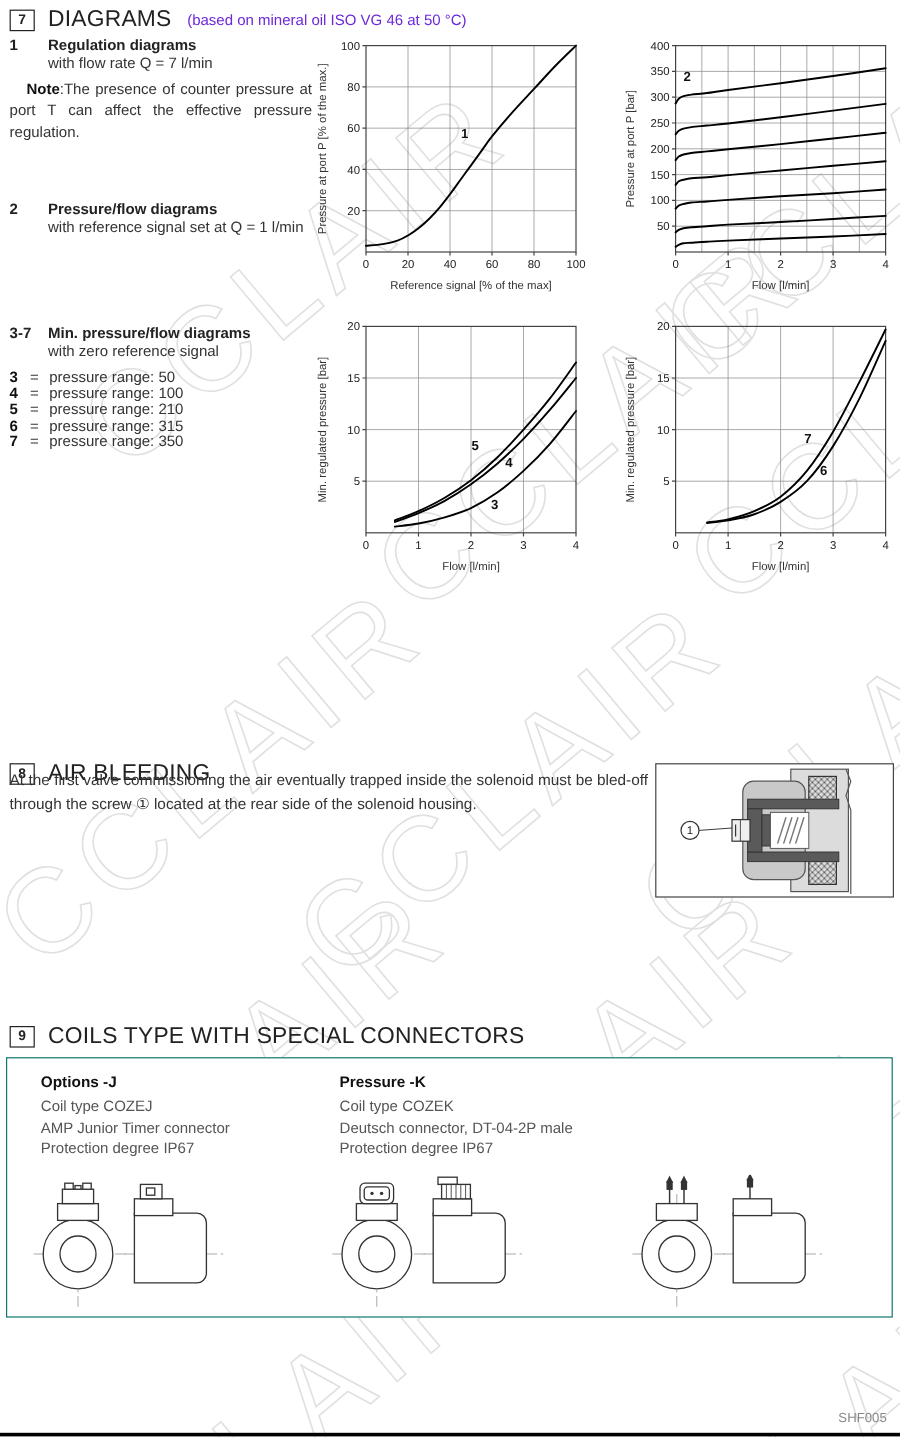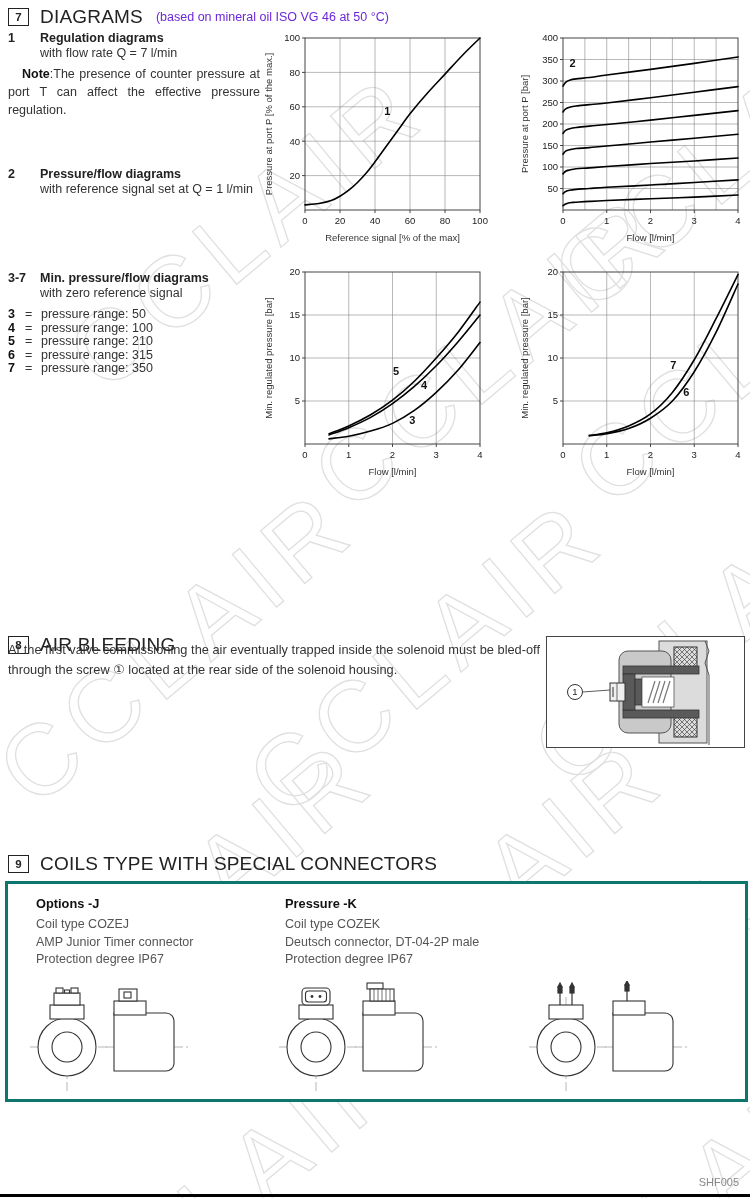--- a/index.html
+++ b/index.html
@@ -32,21 +32,21 @@
   .ranges{font-size:12.5px;color:#333;}
   .ranges .row{display:grid;grid-template-columns:17px 16px auto;line-height:13.5px;}
   .ranges .rn{font-weight:bold;color:#111;}
   
   .chart{width:242px;height:228px;}
   .chart svg{display:block;font-family:"Liberation Sans","DejaVu Sans",sans-serif;}
   
   .body-text{font-size:12.8px;color:#333;line-height:1.55;text-align:justify;}
   .figbox{border:1px solid #444;background:#fff;}
   
-  .s9box{border:3px solid #0f766e;background:#fff;}
+  .s9box{border:1px solid #0f766e;background:#fff;}
   .opt .ot{font-weight:bold;font-size:12.8px;color:#111;margin-bottom:5px;}
   .opt .ol{font-size:12.5px;color:#555;line-height:1.4;}
   .footer-code{font-size:11px;color:#888;}
   .bottomline{position:absolute;left:0;top:1194px;width:750px;height:2.5px;background:#000;z-index:3;}
 </style>
 </head>
 <body>
 
 <div class="page">
 

